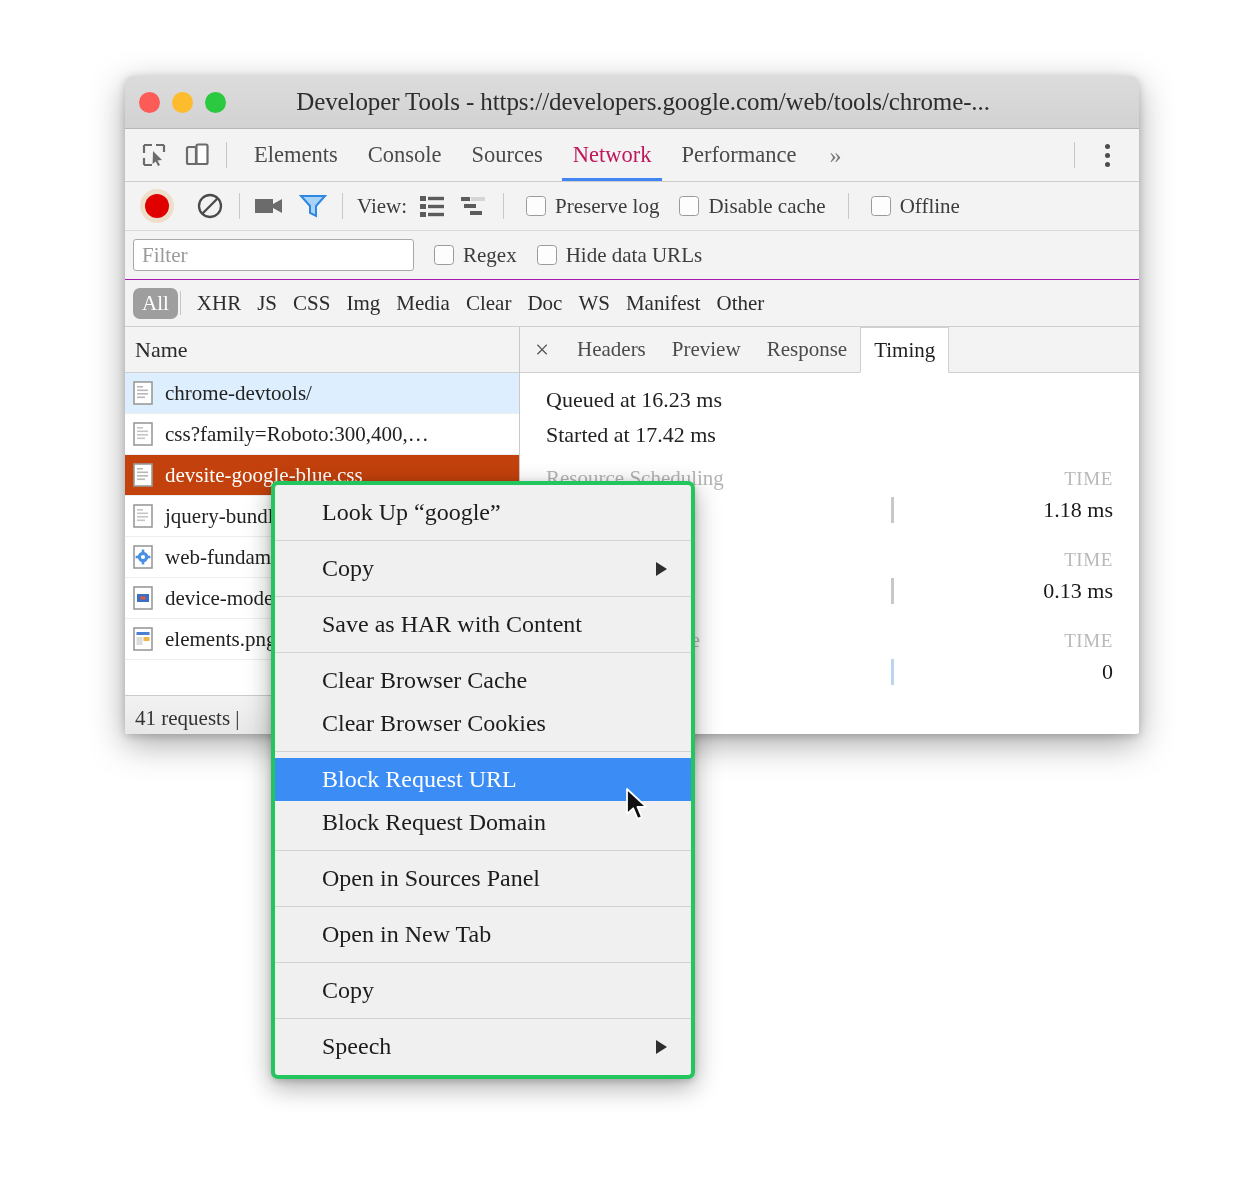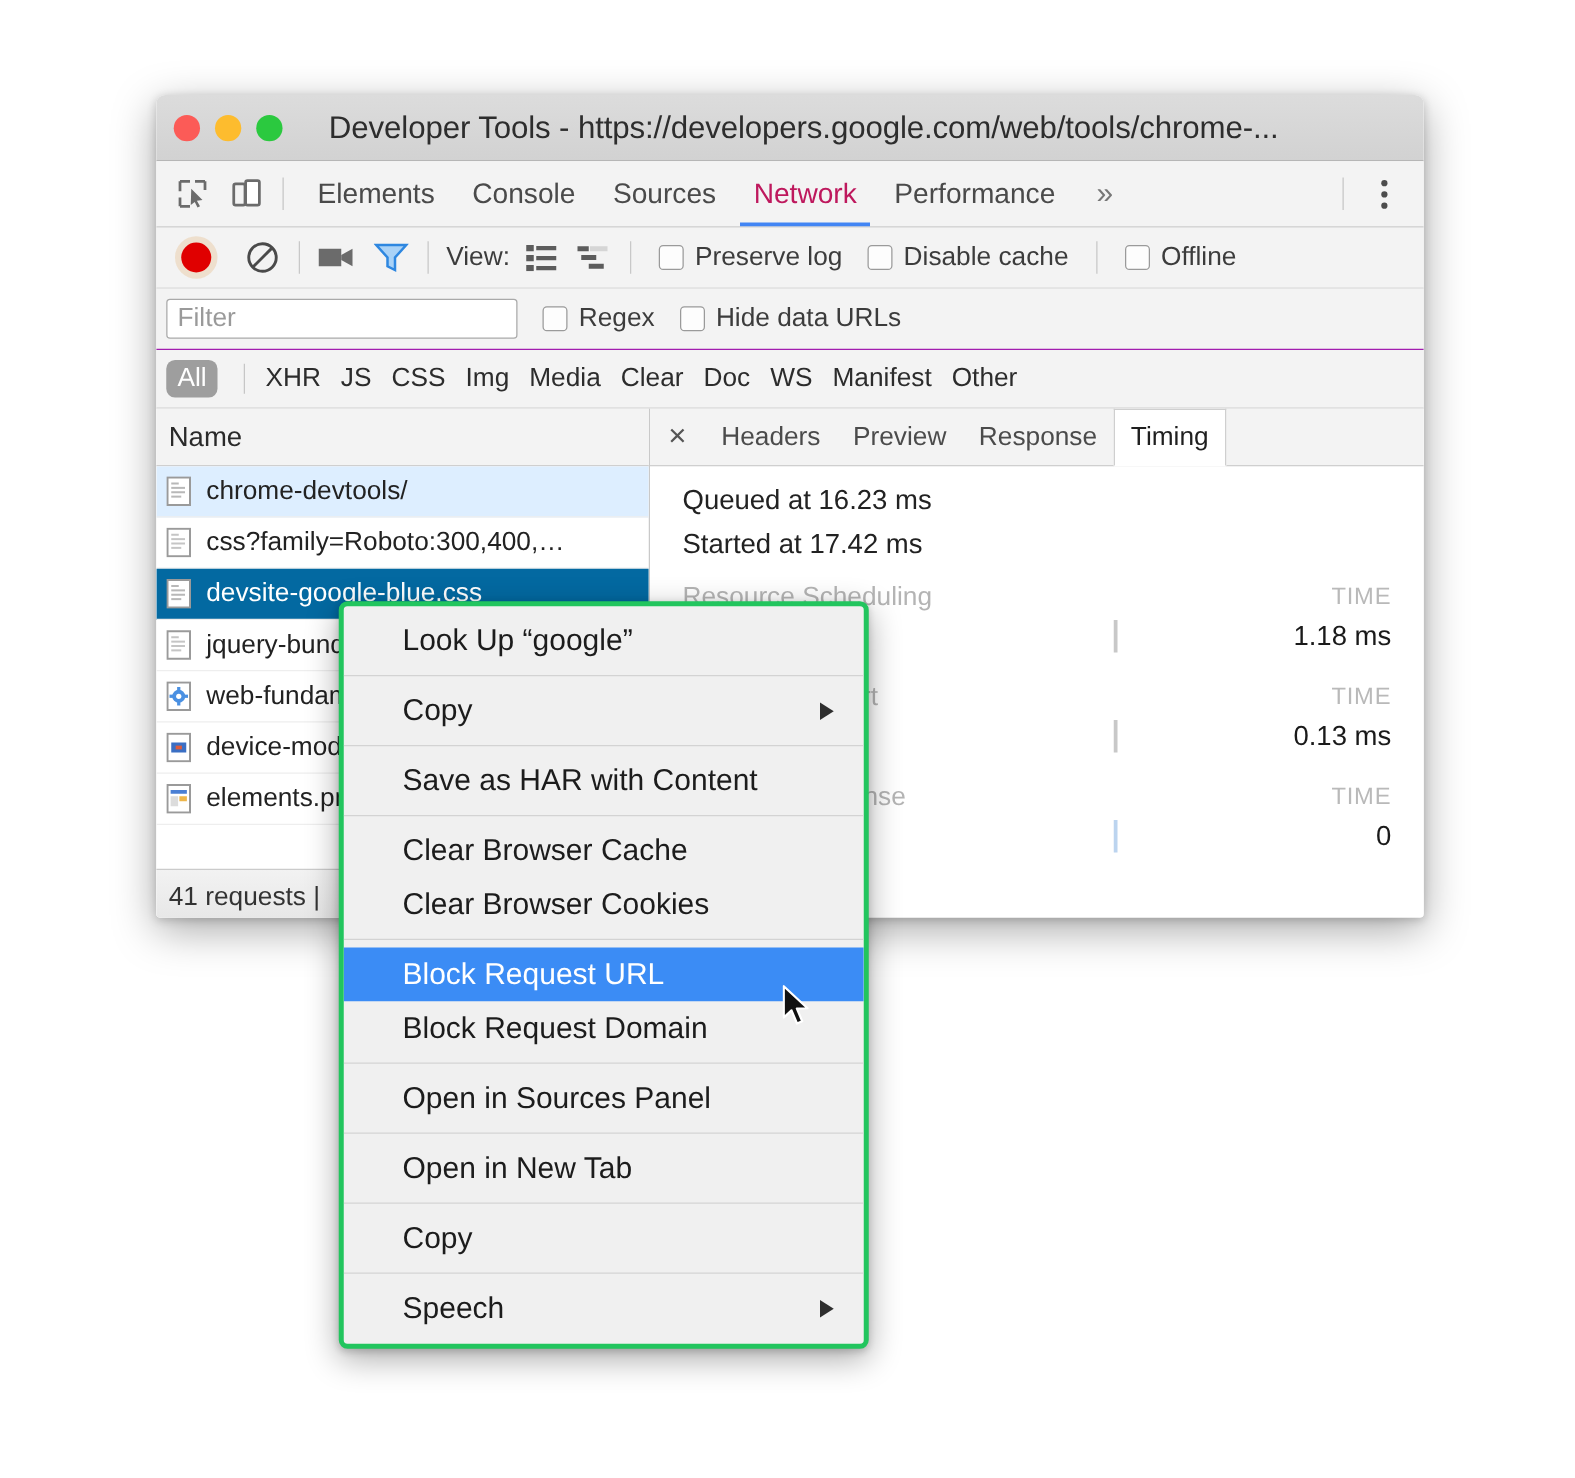--- a/index.html
+++ b/index.html
@@ -10,20 +10,21 @@
     background: #ffffff;
     font-family: "Liberation Sans", sans-serif;
     overflow: hidden;
   }
 
   #root {
     position: relative;
     width: 1260px;
     height: 990px;
     background: #ffffff;
+    font-family: Liberation Serif, serif;
   }
 
   
   .window {
     position: absolute;
     left: 125px;
     top: 76px;
     width: 1014px;
     height: 658px;
     background: #ffffff;
@@ -198,21 +199,21 @@
     padding-left: 8px;
     font-size: 21px;
     color: #2c2c2c;
   }
   .pill {
     background: #9e9e9e;
     color: #ffffff;
     border-radius: 7px;
     padding: 3px 9px;
     font-size: 21px;
-    margin-right: 19px;
+    margin-right: 0;
   }
   .typesep { width:1px; height:24px; background:#c6c6c6; margin: 0 8px 0 2px; }
   .type { padding: 0 8px; white-space: nowrap; text-align: right; }
 
   
   .panes {
     display: flex;
     height: 413px;
     position: relative;
   }
@@ -240,21 +241,21 @@
     display: flex;
     align-items: center;
     padding-left: 8px;
     font-size: 21px;
     color: #222;
     border-bottom: 1px solid #eeeeee;
     white-space: nowrap;
     box-sizing: border-box;
   }
   .req.sel-light { background: #ddeeff; }
-  .req.sel-blue  { background: #0369a1; color: #ffffff; }
+  .req.sel-blue  { background: #c2410c; color: #ffffff; }
   .fileicon {
     width: 20px; height: 24px;
     margin-right: 12px;
     flex: 0 0 auto;
     position: relative;
   }
   .statusbar {
     height: 44px;
     background: linear-gradient(#f2f2f2,#e6e6e6);
     border-top: 1px solid #cbcbcb;

